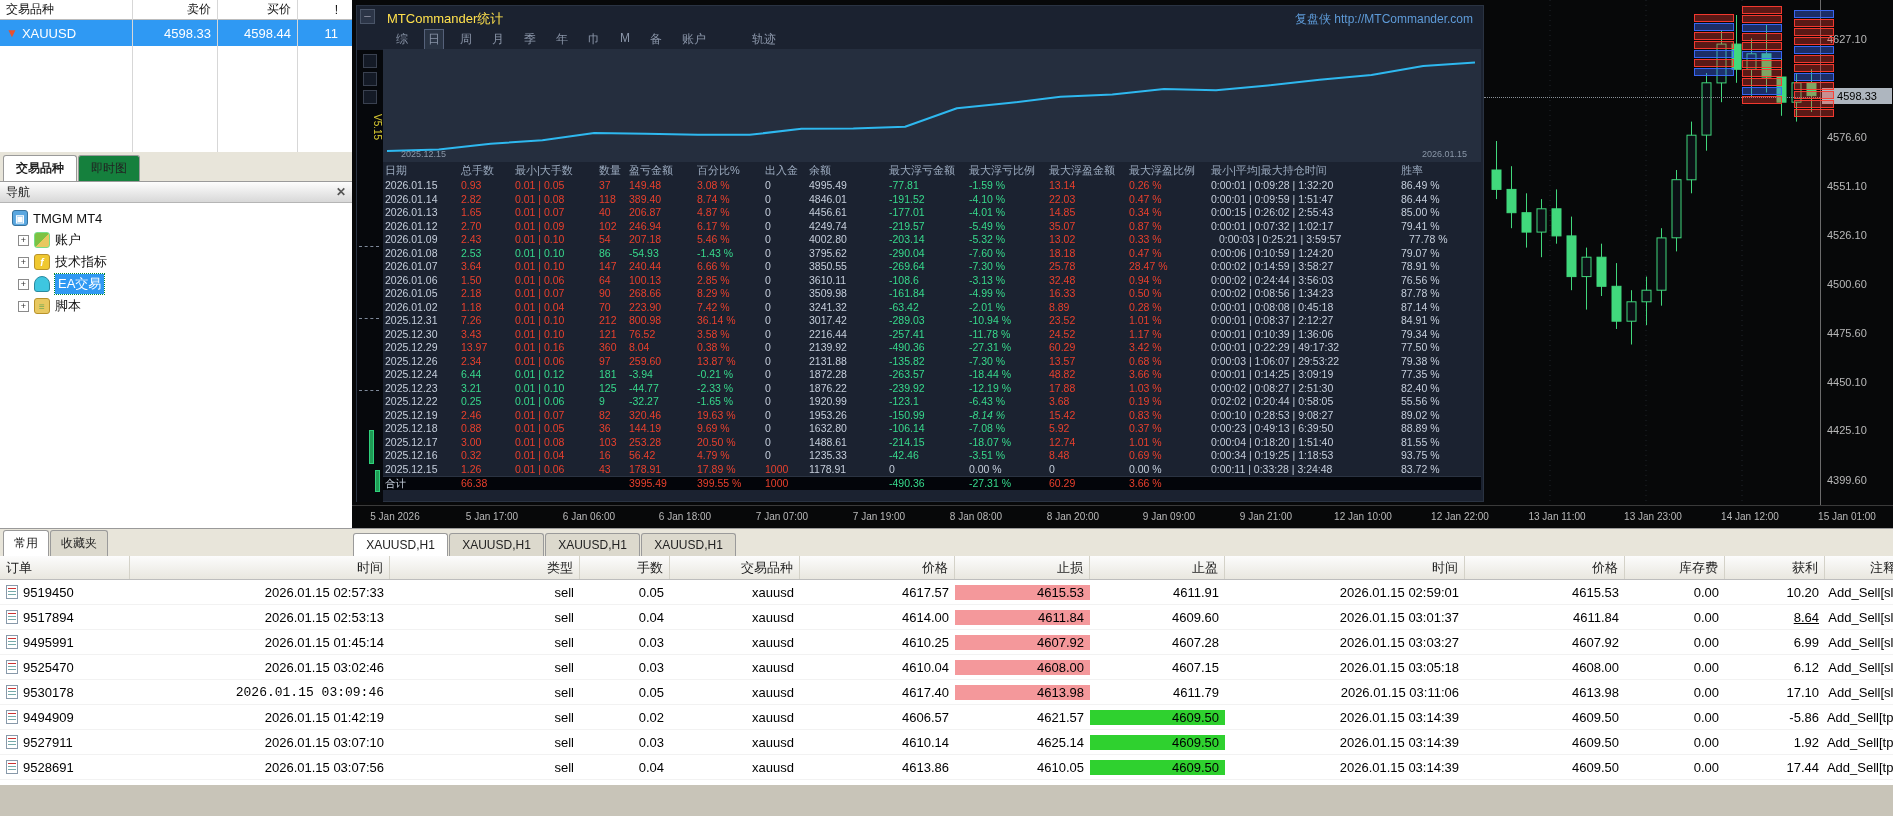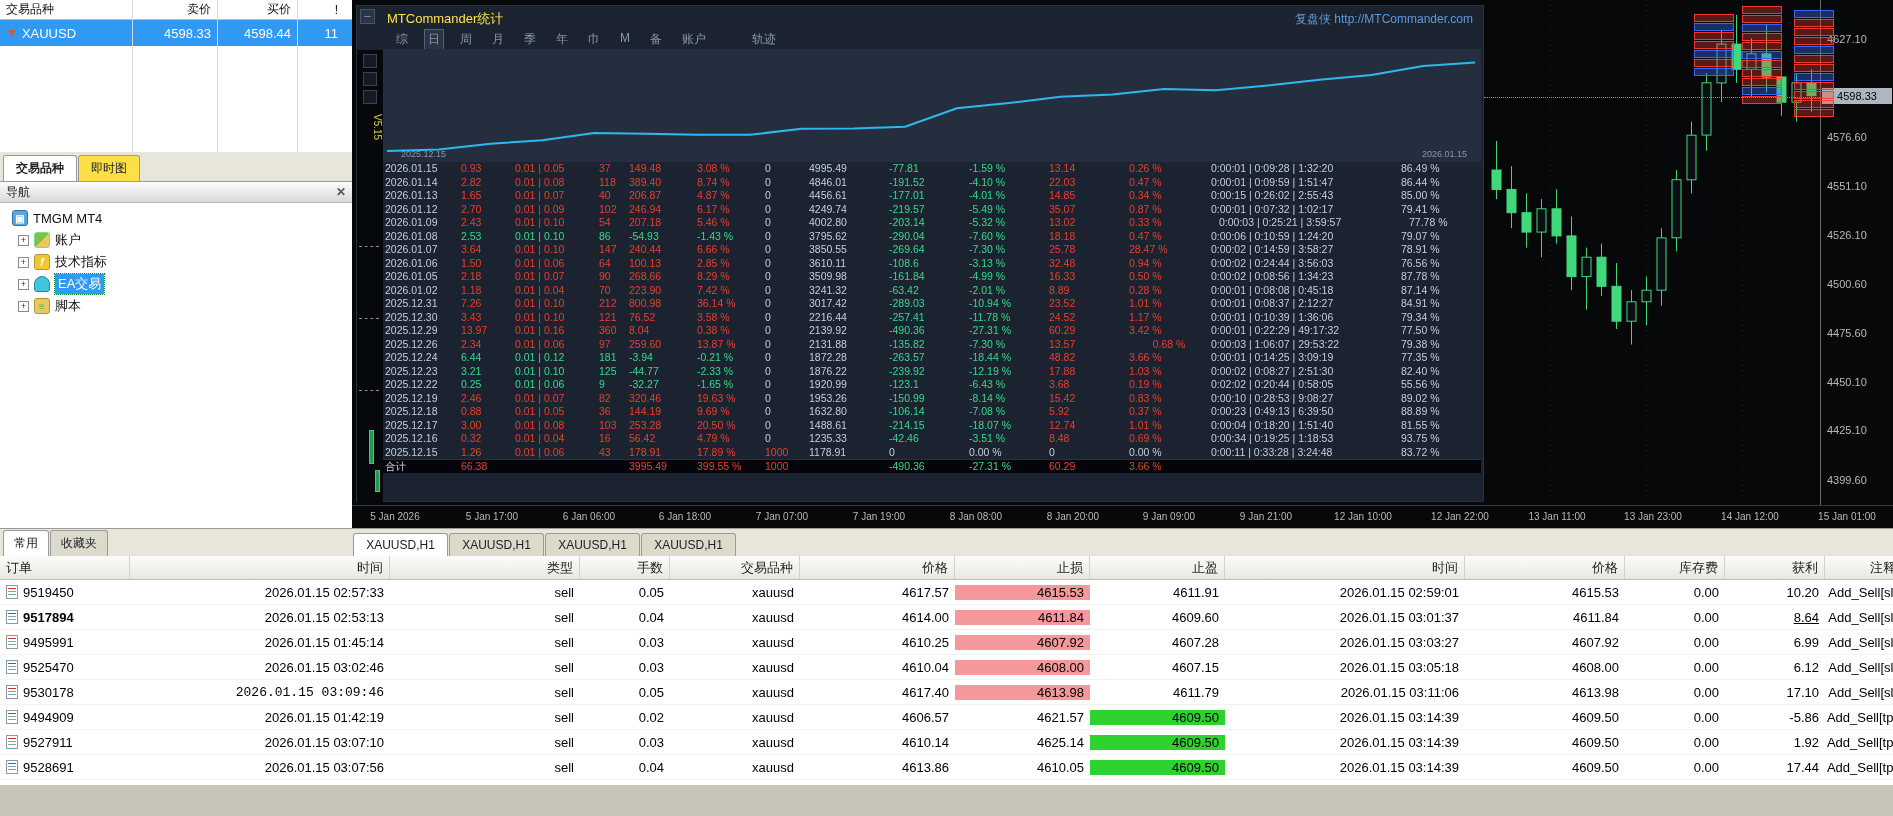--- a/index.html
+++ b/index.html
@@ -12,21 +12,21 @@
   .mwatch{left:0;top:0;width:352px;height:152px;background:#fff}
   .mw-sep{top:0;height:152px;width:1px;background:#d7d7d7}
   .mw-head{display:flex;height:20px;border-bottom:1px solid #bcbcbc;font-size:12px;color:#111;align-items:center}
   .mw-row{display:flex;height:26px;background:#2f99f3;color:#fff;font-size:13px;align-items:center}
   .mw-c0{width:132px;padding-left:6px;display:flex;align-items:center;gap:4px}
   .mw-c1{width:85px;text-align:right;padding-right:6px}
   .mw-c2{width:80px;text-align:right;padding-right:6px}
   .mw-c3{flex:1;text-align:right;padding-right:14px}
   .dnarrow{color:#e8512f;font-size:12px;line-height:1}
   .ltabs{left:0;top:152px;width:352px;height:30px;background:#e8e5da;border-bottom:1px solid #9a9a9a;display:flex;align-items:flex-end;padding-left:3px}
-  .tab{font-size:12px;color:#222;padding:4px 12px;border:1px solid #9a9a9a;border-bottom:none;background:#fde047;border-radius:3px 3px 0 0;margin-right:1px}
+  .tab{font-size:12px;color:#222;padding:4px 12px;border:1px solid #9a9a9a;border-bottom:none;background:#15803d;border-radius:3px 3px 0 0;margin-right:1px}
   .tab.on{background:#fff;font-weight:bold}
   .navwin{left:0;top:182px;width:352px;height:346px;background:#fff}
   .navbar{height:21px;background:linear-gradient(#fdfdfd,#d8d8d8);border-bottom:1px solid #b5b5b5;display:flex;align-items:center;font-size:12px;color:#222;padding:0 6px}
   .navx{margin-left:auto;color:#555;font-size:12px;font-weight:bold;cursor:default}
   .tree{padding:4px 0 0 4px;font-size:13px;color:#111}
   .titem{display:flex;align-items:center;height:22px;gap:5px}
   .plus{width:11px;height:11px;border:1px solid #8a8a8a;background:#fff;font-size:9px;line-height:9px;text-align:center;color:#333;margin-left:14px}
   .ticon{width:16px;height:16px;border-radius:3px;display:flex;align-items:center;justify-content:center;font-size:10px;font-weight:bold;color:#fff}
   .i-srv{background:#5aa7e0;border:1px solid #35719c}
   .i-acc{background:linear-gradient(135deg,#7dc242 50%,#e8c860 50%);border:1px solid #7d8}
@@ -251,20 +251,36 @@
       <div class="gcandle" style="top:420px;height:22px;left:18px"></div>
     </div>
     <div class="schart">
       <svg id="equity" width="1098" height="113">
           <polyline points="4.0,101.9 55.8,100.5 107.6,94.7 159.4,91.3 211.2,83.9 263.0,84.7 314.9,85.7 366.7,85.8 418.5,79.8 470.3,79.6 522.1,77.8 573.9,59.3 625.7,54.1 677.5,47.8 729.3,45.5 781.1,40.0 833.0,41.2 884.8,36.4 936.6,30.7 988.4,25.9 1040.2,16.9 1092.0,13.4" fill="none" stroke="#2eb8ef" stroke-width="2" stroke-linejoin="round"></polyline>
         </svg>
       <span class="sdate" style="left:18px">2025.12.15</span>
       <span class="sdate" style="right:14px">2026.01.15</span>
     </div>
     <div class="stable">
+      <div class="sheadrow" id="stats-head">
+          <div class="scell shead" style="width: 76px;">日期</div>
+          <div class="scell shead" style="width: 54px;">总手数</div>
+          <div class="scell shead" style="width: 84px;">最小|大手数</div>
+          <div class="scell shead" style="width: 30px;">数量</div>
+          <div class="scell shead" style="width: 68px;">盈亏金额</div>
+          <div class="scell shead" style="width: 68px;">百分比%</div>
+          <div class="scell shead" style="width: 44px;">出入金</div>
+          <div class="scell shead" style="width: 80px;">余额</div>
+          <div class="scell shead" style="width: 80px;">最大浮亏金额</div>
+          <div class="scell shead" style="width: 80px;">最大浮亏比例</div>
+          <div class="scell shead" style="width: 80px;">最大浮盈金额</div>
+          <div class="scell shead" style="width: 82px;">最大浮盈比例</div>
+          <div class="scell shead" style="width: 190px;">最小|平均|最大持仓时间</div>
+          <div class="scell shead" style="width: 80px;">胜率</div>
+        </div>
       <div id="stats-rows">
           <div class="srow">
             <div class="scell sneu" style="width: 76px;">2026.01.15</div>
             <div class="scell sup" style="width: 54px;">0.93</div>
             <div class="scell sup" style="width: 84px;">0.01 | 0.05</div>
             <div class="scell sup" style="width: 30px;">37</div>
             <div class="scell sup" style="width: 68px;">149.48</div>
             <div class="scell sup" style="width: 68px;">3.08 %</div>
             <div class="scell sneu" style="width: 44px;">0</div>
             <div class="scell sneu" style="width: 80px;">4995.49</div>
@@ -472,21 +488,21 @@
             <div class="scell sup" style="width: 54px;">2.34</div>
             <div class="scell sup" style="width: 84px;">0.01 | 0.06</div>
             <div class="scell sup" style="width: 30px;">97</div>
             <div class="scell sup" style="width: 68px;">259.60</div>
             <div class="scell sup" style="width: 68px;">13.87 %</div>
             <div class="scell sneu" style="width: 44px;">0</div>
             <div class="scell sneu" style="width: 80px;">2131.88</div>
             <div class="scell sdn" style="width: 80px;">-135.82</div>
             <div class="scell sdn" style="width: 80px;">-7.30 %</div>
             <div class="scell sup" style="width: 80px;">13.57</div>
-            <div class="scell sup" style="width: 82px; text-align: center;">0.68 %</div>
+            <div class="scell sup" style="width: 82px;">0.68 %</div>
             <div class="scell sneu" style="width: 190px;">0:00:03 | 1:06:07 | 29:53:22</div>
             <div class="scell sneu" style="width: 80px;">79.38 %</div>
           </div>
           <div class="srow">
             <div class="scell sneu" style="width: 76px;">2025.12.24</div>
             <div class="scell sdn" style="width: 54px;">6.44</div>
             <div class="scell sdn" style="width: 84px;">0.01 | 0.12</div>
             <div class="scell sdn" style="width: 30px;">181</div>
             <div class="scell sdn" style="width: 68px;">-3.94</div>
             <div class="scell sdn" style="width: 68px;">-0.21 %</div>
@@ -534,21 +550,21 @@
           <div class="srow">
             <div class="scell sneu" style="width: 76px;">2025.12.19</div>
             <div class="scell sup" style="width: 54px;">2.46</div>
             <div class="scell sup" style="width: 84px;">0.01 | 0.07</div>
             <div class="scell sup" style="width: 30px;">82</div>
             <div class="scell sup" style="width: 68px;">320.46</div>
             <div class="scell sup" style="width: 68px;">19.63 %</div>
             <div class="scell sneu" style="width: 44px;">0</div>
             <div class="scell sneu" style="width: 80px;">1953.26</div>
             <div class="scell sdn" style="width: 80px;">-150.99</div>
-            <div class="scell sdn" style="width: 80px;">-8.14 %</div>
+            <div class="scell sdn" style="width: 80px; font-style: italic;">-8.14 %</div>
             <div class="scell sup" style="width: 80px;">15.42</div>
             <div class="scell sup" style="width: 82px;">0.83 %</div>
             <div class="scell sneu" style="width: 190px;">0:00:10 | 0:28:53 | 9:08:27</div>
             <div class="scell sneu" style="width: 80px;">89.02 %</div>
           </div>
           <div class="srow">
             <div class="scell sneu" style="width: 76px;">2025.12.18</div>
             <div class="scell sup" style="width: 54px;">0.88</div>
             <div class="scell sup" style="width: 84px;">0.01 | 0.05</div>
             <div class="scell sup" style="width: 30px;">36</div>
@@ -730,21 +746,21 @@
           <div class="ocell" style="width: 155px;">4617.57</div>
           <div class="ocell slhit" style="width: 135px;">4615.53</div>
           <div class="ocell" style="width: 135px;">4611.91</div>
           <div class="ocell" style="width: 240px;">2026.01.15 02:59:01</div>
           <div class="ocell" style="width: 160px;">4615.53</div>
           <div class="ocell" style="width: 100px;">0.00</div>
           <div class="ocell" style="width: 100px;">10.20</div>
           <div class="ocell" style="width: 78px;">Add_Sell[sl]</div>
         </div>
         <div class="orow">
-          <div class="ocell l" style="width: 130px; font-weight: bold;">
+          <div class="ocell l" style="width: 130px;">
             <span class="doc"></span>
             <span>9517894</span>
           </div>
           <div class="ocell" style="width: 260px;">2026.01.15 02:53:13</div>
           <div class="ocell" style="width: 190px;">sell</div>
           <div class="ocell" style="width: 90px;">0.04</div>
           <div class="ocell" style="width: 130px;">xauusd</div>
           <div class="ocell" style="width: 155px;">4614.00</div>
           <div class="ocell slhit" style="width: 135px;">4611.84</div>
           <div class="ocell" style="width: 135px;">4609.60</div>

